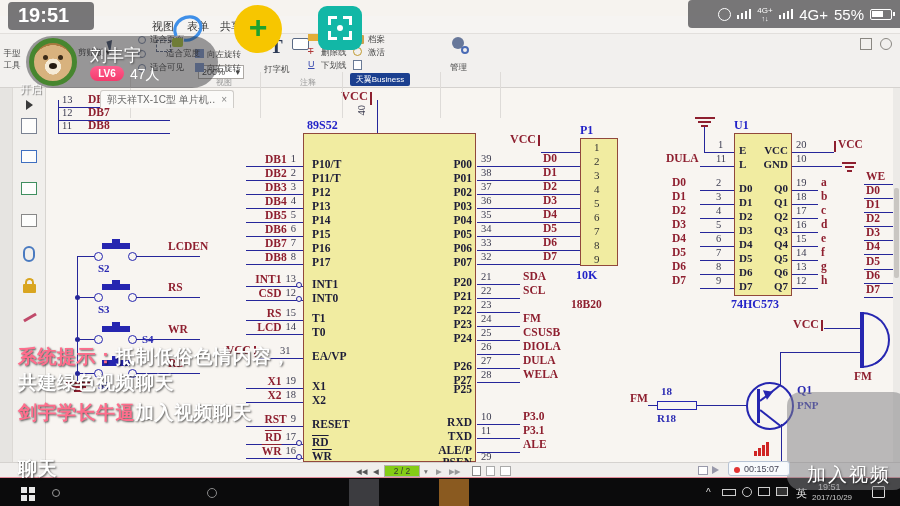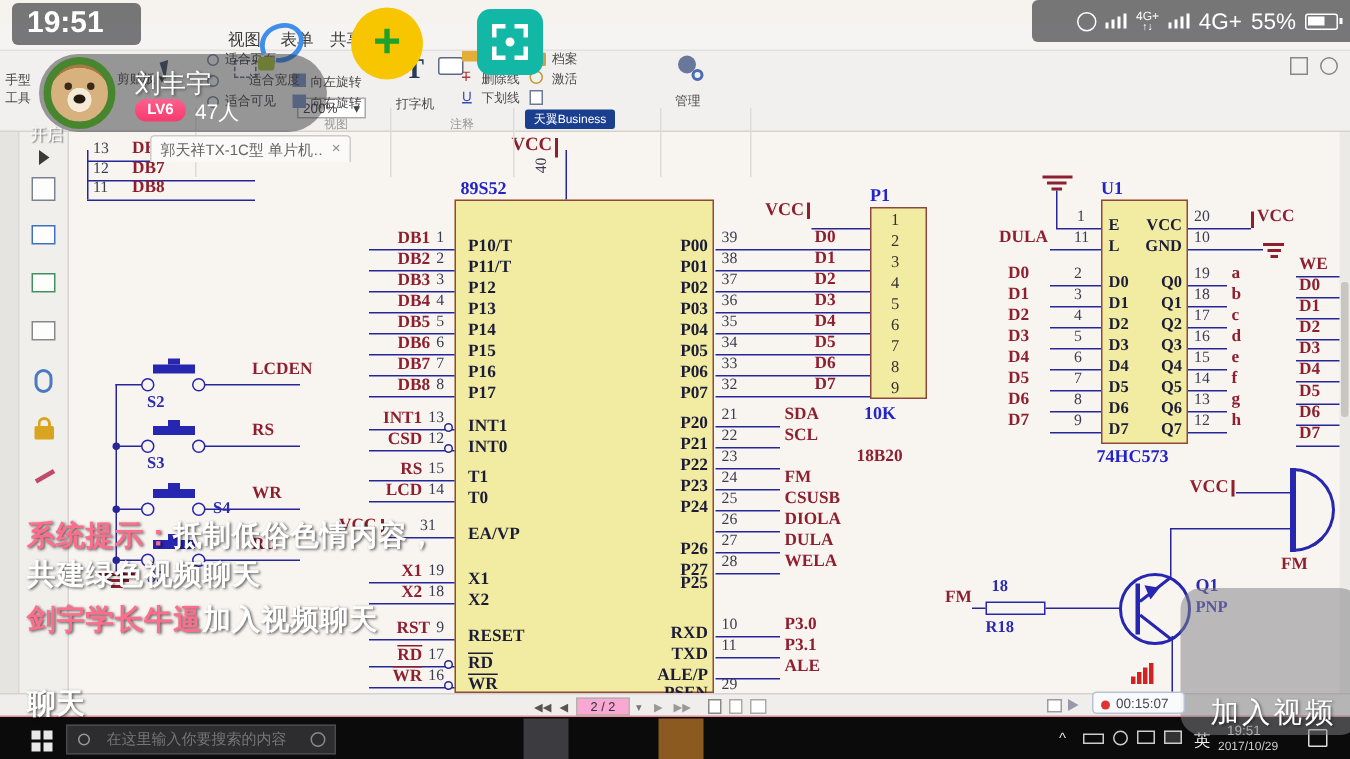--- a/index.html
+++ b/index.html
@@ -17,21 +17,21 @@
 .rcap{position:absolute;font-size:8px;color:#999}
 .rsep{position:absolute;top:38px;width:1px;height:46px;background:#dedbd8;top:38px}
 .zbox{position:absolute;left:198px;top:31px;width:46px;height:14px;background:#fff;border:1px solid #ada9a5;font-size:9px;color:#444;display:flex;align-items:center;justify-content:space-between;padding:0 3px}
 .docarea{position:absolute;left:0;top:88px;width:900px;height:374px;background:#f8f5f1;overflow:hidden;z-index:1}
 .sidebar{position:absolute;left:12px;top:88px;width:34px;height:374px;background:#f1efec;border-right:1px solid #d8d5d1;border-left:1px solid #dcd9d5;z-index:2}
 .leftstrip{position:absolute;left:0;top:88px;width:12px;height:374px;background:#e6e4e1;z-index:2}
 .sbicon{position:absolute;left:8px;width:16px;height:13px;border:1.4px solid #7a8292;background:#fdfdfc}
 .tab{position:absolute;left:100px;top:90px;width:134px;height:18px;background:#fbfaf8;border:1px solid #cfccc8;border-bottom:none;border-radius:3px 3px 0 0;z-index:2;font-size:10px;color:#666;display:flex;align-items:center;padding:0 6px;gap:6px}
 .pdfstatus{position:absolute;left:0;top:462px;width:900px;height:16px;background:#f0eeec;border-top:1px solid #d5d2cf;z-index:3}
 .ps{position:absolute;font-size:7.5px;color:#555;top:4px}
-.pagebox{position:absolute;left:384px;top:2px;width:36px;height:12px;background:#f9a8d4;border:1px solid #b5b1ad;font-size:8.5px;color:#333;text-align:center;line-height:11px}
+.pagebox{position:absolute;left:384px;top:2px;width:36px;height:12px;background:#84cc16;border:1px solid #b5b1ad;font-size:8.5px;color:#333;text-align:center;line-height:11px}
 .taskbar{position:absolute;left:0;top:478px;width:900px;height:28px;background:#0b0b0c;z-index:4}
 .redline{position:absolute;left:0;top:477px;width:900px;height:1.5px;background:rgba(226,120,138,.85);z-index:4}
 
 .net{font-family:"Liberation Serif",serif;font-weight:bold;font-size:11.5px;color:#8e1f2f;white-space:nowrap;display:inline-block;line-height:1.1}
 .numt{font-family:"Liberation Serif",serif;font-size:10.5px;color:#3c3c50;white-space:nowrap;display:inline-block;line-height:1.1}
 .pin{font-family:"Liberation Serif",serif;font-weight:bold;font-size:11.5px;color:#1c1c38;white-space:nowrap;display:inline-block;line-height:1.1}
 .refd{font-family:"Liberation Serif",serif;font-weight:bold;font-size:12px;color:#2323c8;white-space:nowrap;display:inline-block;line-height:1.1}
 .refs{font-family:"Liberation Serif",serif;font-weight:bold;font-size:11px;color:#2a2ab2;white-space:nowrap;display:inline-block;line-height:1.1}
 .ol{text-decoration:overline}
 .w{border-top:1.6px solid #26269a}
@@ -543,21 +543,20 @@
     <div class="abs" style="left:712px;top:3px;width:0;height:0;border-left:7px solid #99a;border-top:4px solid transparent;border-bottom:4px solid transparent"></div>
   </div>
 
   <div class="redline"></div>
 
   <div class="taskbar">
     <div class="abs" style="left:21px;top:9px;width:6px;height:6px;background:#e8e8e8"></div>
     <div class="abs" style="left:29px;top:9px;width:6px;height:6px;background:#e8e8e8"></div>
     <div class="abs" style="left:21px;top:17px;width:6px;height:6px;background:#e8e8e8"></div>
     <div class="abs" style="left:29px;top:17px;width:6px;height:6px;background:#e8e8e8"></div>
-    <input class="abs" style="left: 44px; top: 5px; width: 180px; height: 20px; background: rgb(45, 45, 48); border: 1px solid rgb(74, 74, 78); color: rgb(187, 187, 187); font-size: 10px; padding-left: 26px; font-family: &quot;Liberation Sans&quot;, sans-serif;" readonly="" placeholder="在这里输入你要搜索的内容">
     <div class="abs" style="left:52px;top:11px;width:8px;height:8px;border:1.5px solid #999;border-radius:50%"></div>
     <div class="abs" style="left:207px;top:10px;width:10px;height:10px;border:1.4px solid #8a8a8a;border-radius:50%"></div>
     <div></div>
     <span class="abs" style="left:706px;top:9px;color:#ddd;font-size:10px">^</span>
     <div class="abs" style="left:722px;top:11px;width:14px;height:7px;border:1.2px solid #ccc"></div>
     <div class="abs" style="left:742px;top:9px;width:10px;height:10px;border:1.3px solid #ccc;border-radius:50%"></div>
     <div class="abs" style="left:758px;top:9px;width:12px;height:9px;border:1.3px solid #ccc"></div>
     <div class="abs" style="left:776px;top:9px;width:12px;height:9px;border:1.3px solid #ccc;background:#333"></div>
     <span class="abs" style="left:796px;top:8px;color:#eee;font-size:11px">英</span>
     <span class="abs" style="left:818px;top:4px;color:#ddd;font-size:9px">19:51</span>

